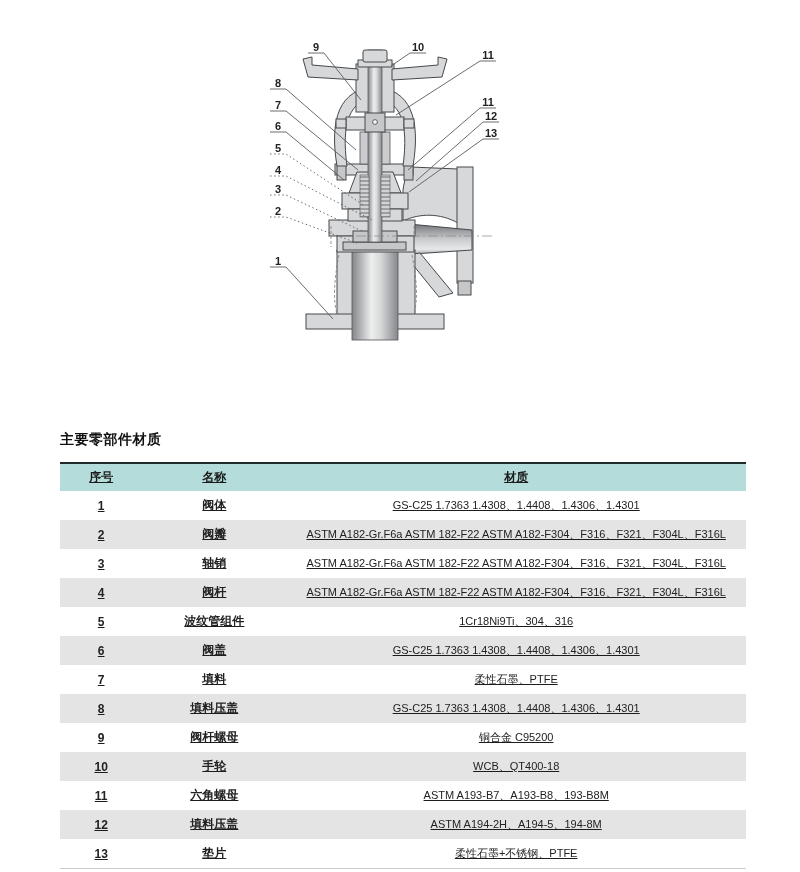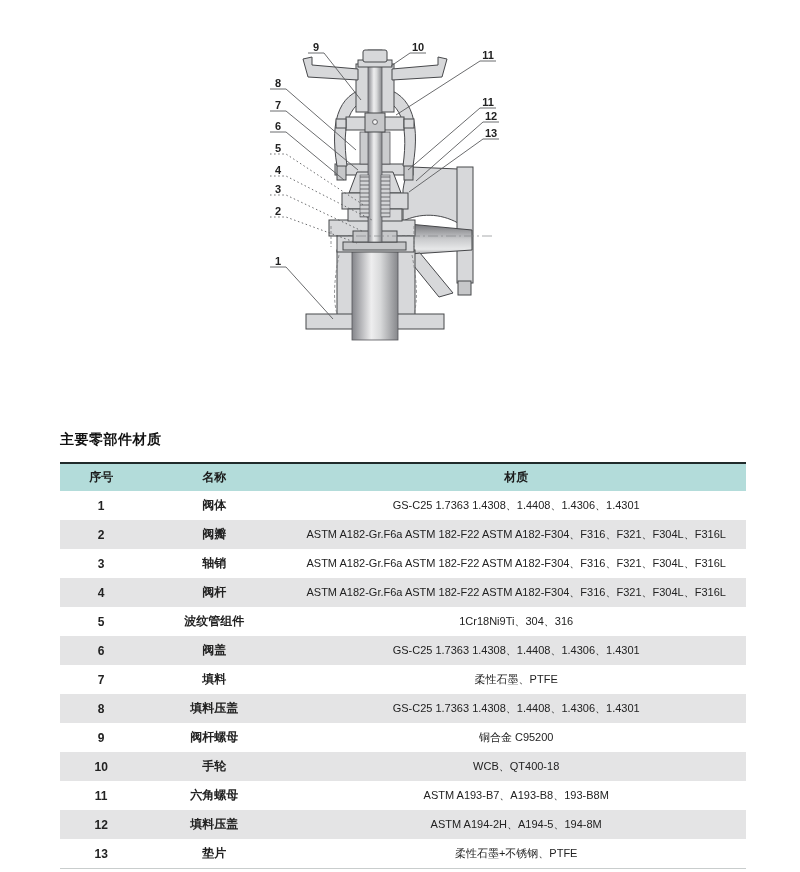--- a/index.html
+++ b/index.html
@@ -12,21 +12,21 @@
   svg text.callout{font:bold 11px "Liberation Sans","DejaVu Sans",sans-serif;fill:#222;}
   .metal{fill:#d7d8da;stroke:#47484b;stroke-width:1;}
   .metal2{fill:#c6c7c9;stroke:#47484b;stroke-width:1;}
   .metal3{fill:#cbccce;stroke:#55565a;stroke-width:.8;}
   .leader{fill:none;stroke:#5a5b5e;stroke-width:.9;}
   .leader.dotted{stroke-dasharray:1.5 2.6;}
   .dash{fill:none;stroke:#7a7b7e;stroke-width:.8;stroke-dasharray:3 2;}
   
   .materials{position:absolute;left:60px;top:403px;width:686px;margin-top:28px;}
   .materials .title{font-size:14px;font-weight:bold;color:#111;margin:0 0 13px 0;letter-spacing:.5px;}
-  table.mat{width:100%;border-collapse:collapse;border-top:2px solid #1f2a2a;font-size:12px;table-layout:fixed;}
+  table.mat{width:100%;border-collapse:collapse;border-top:2px solid #1f2a2a;font-size:12px;table-layout:fixed;text-decoration:underline;}
   table.mat th{
     background:#b3dcda;height:27px;font-weight:bold;color:#1b1b1b;
     text-align:center;padding:0;font-size:12px;
   }
   table.mat td{height:29px;text-align:center;padding:0 4px;color:#222;}
   table.mat col.c-no{width:12%;}
   table.mat col.c-name{width:21%;}
   table.mat col.c-mat{width:67%;}
   table.mat tr.alt td{background:#e4e4e5;}
   table.mat tr td.no,table.mat tr td.nm{font-weight:bold;}

